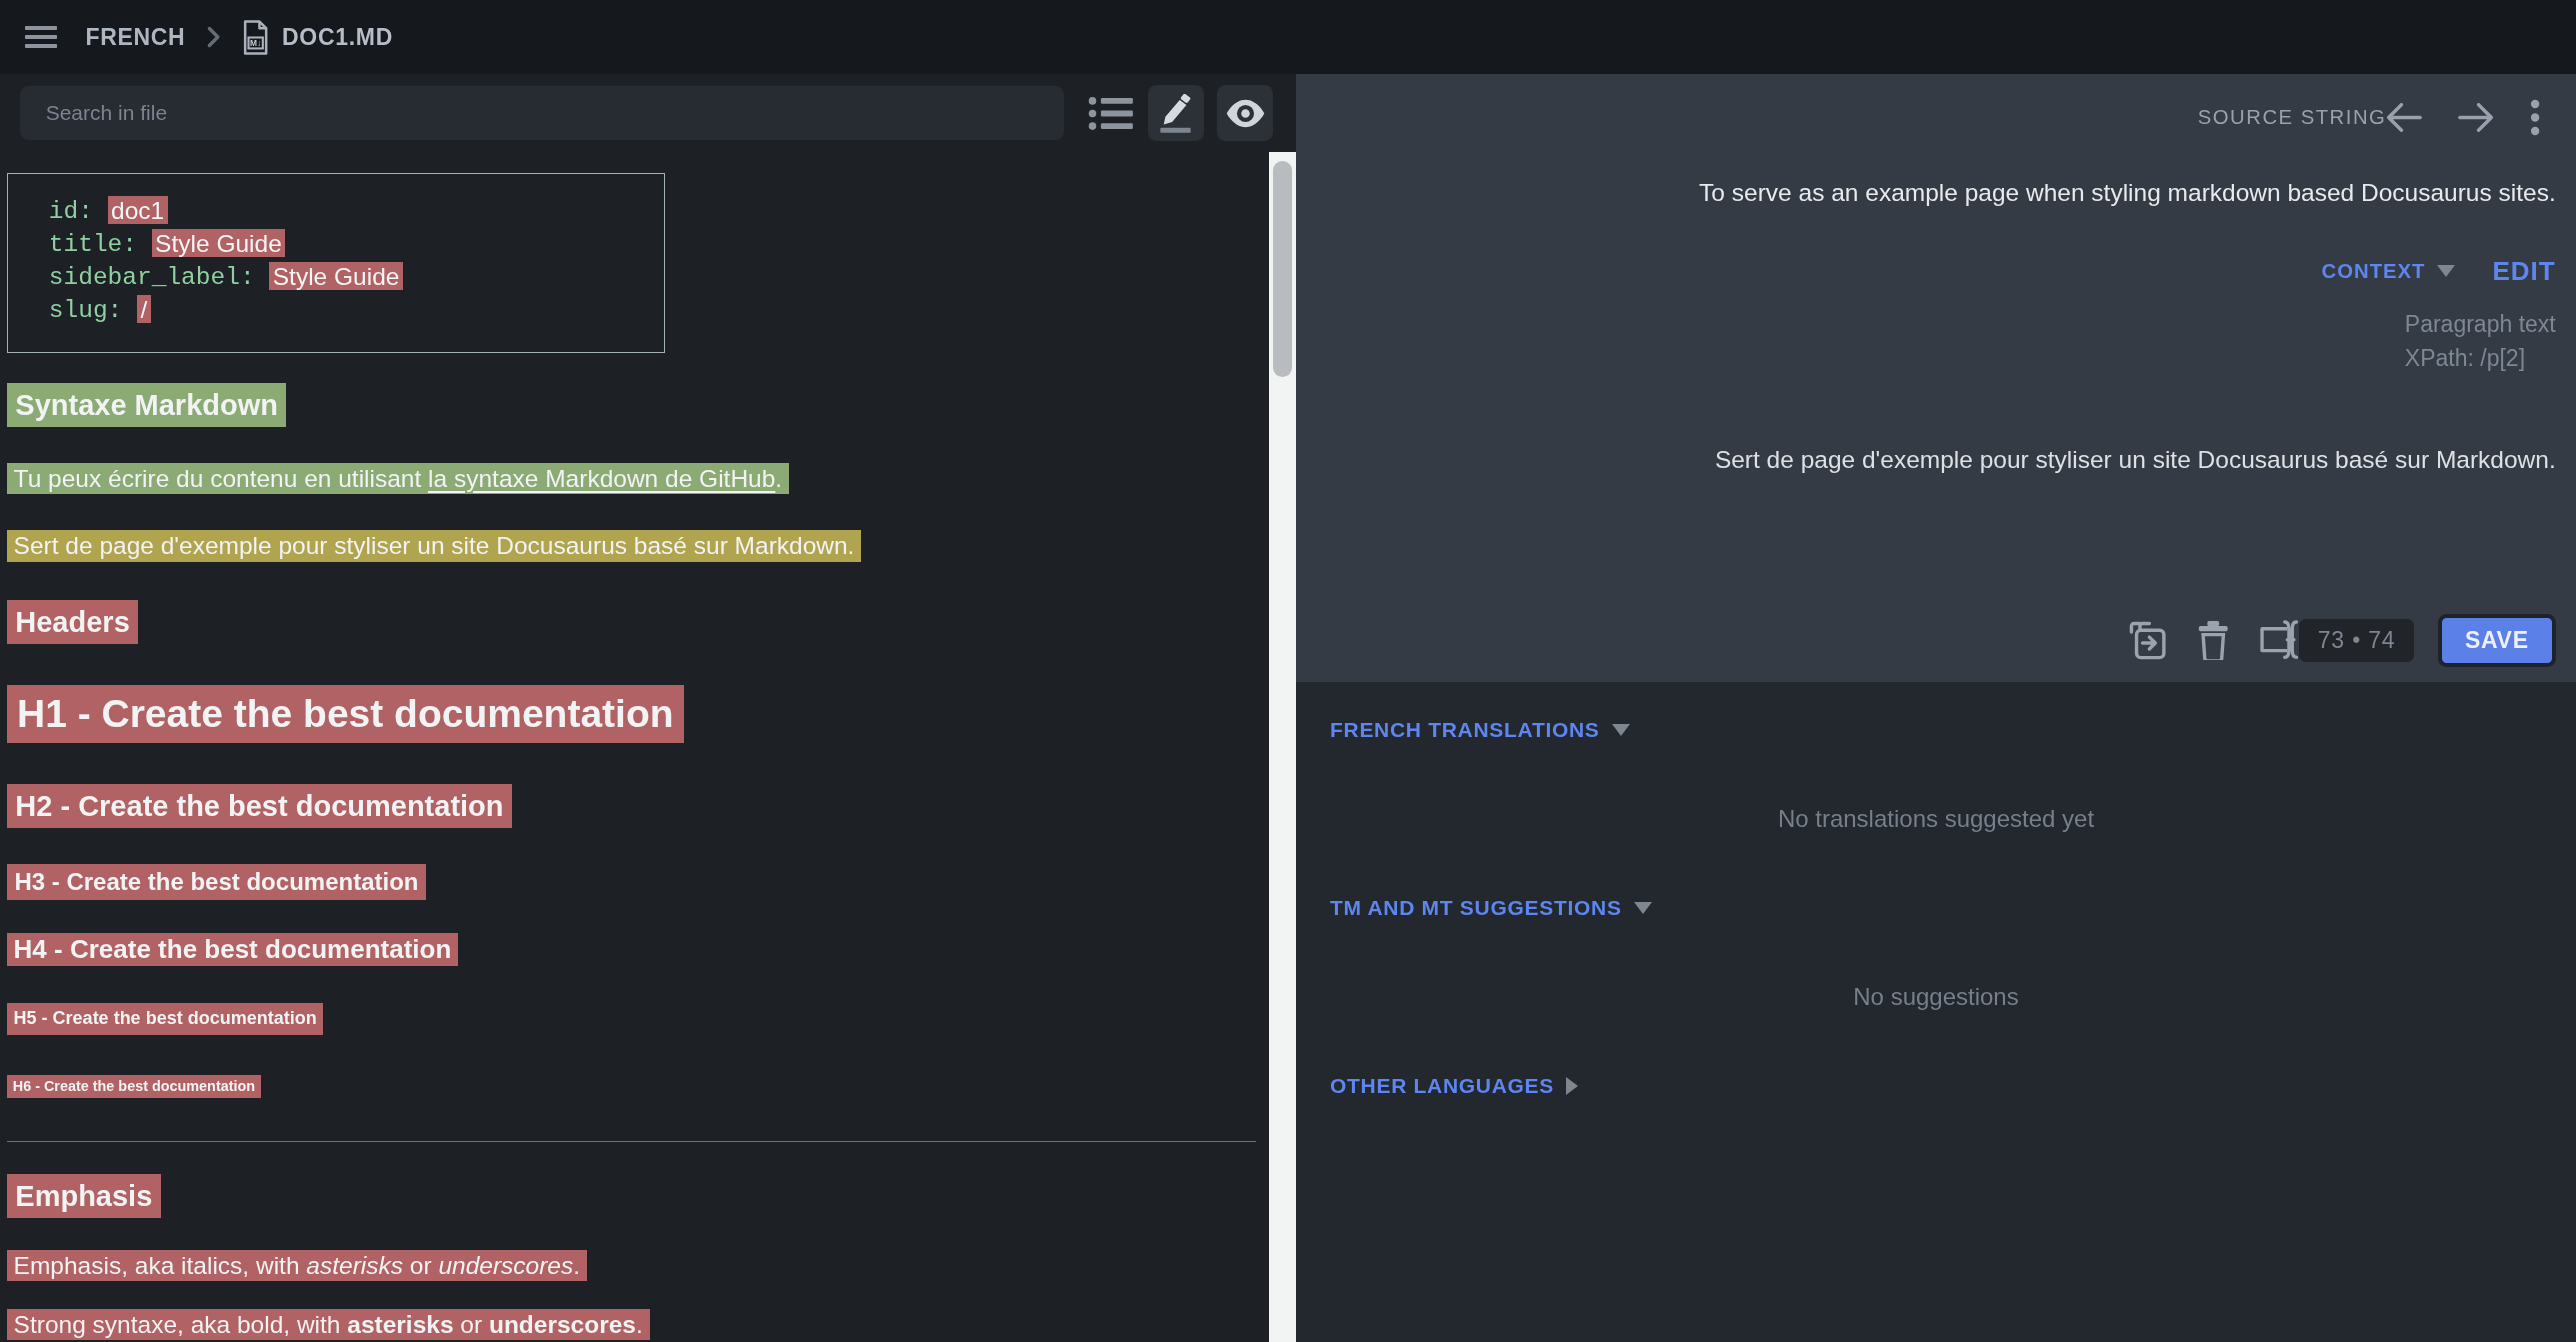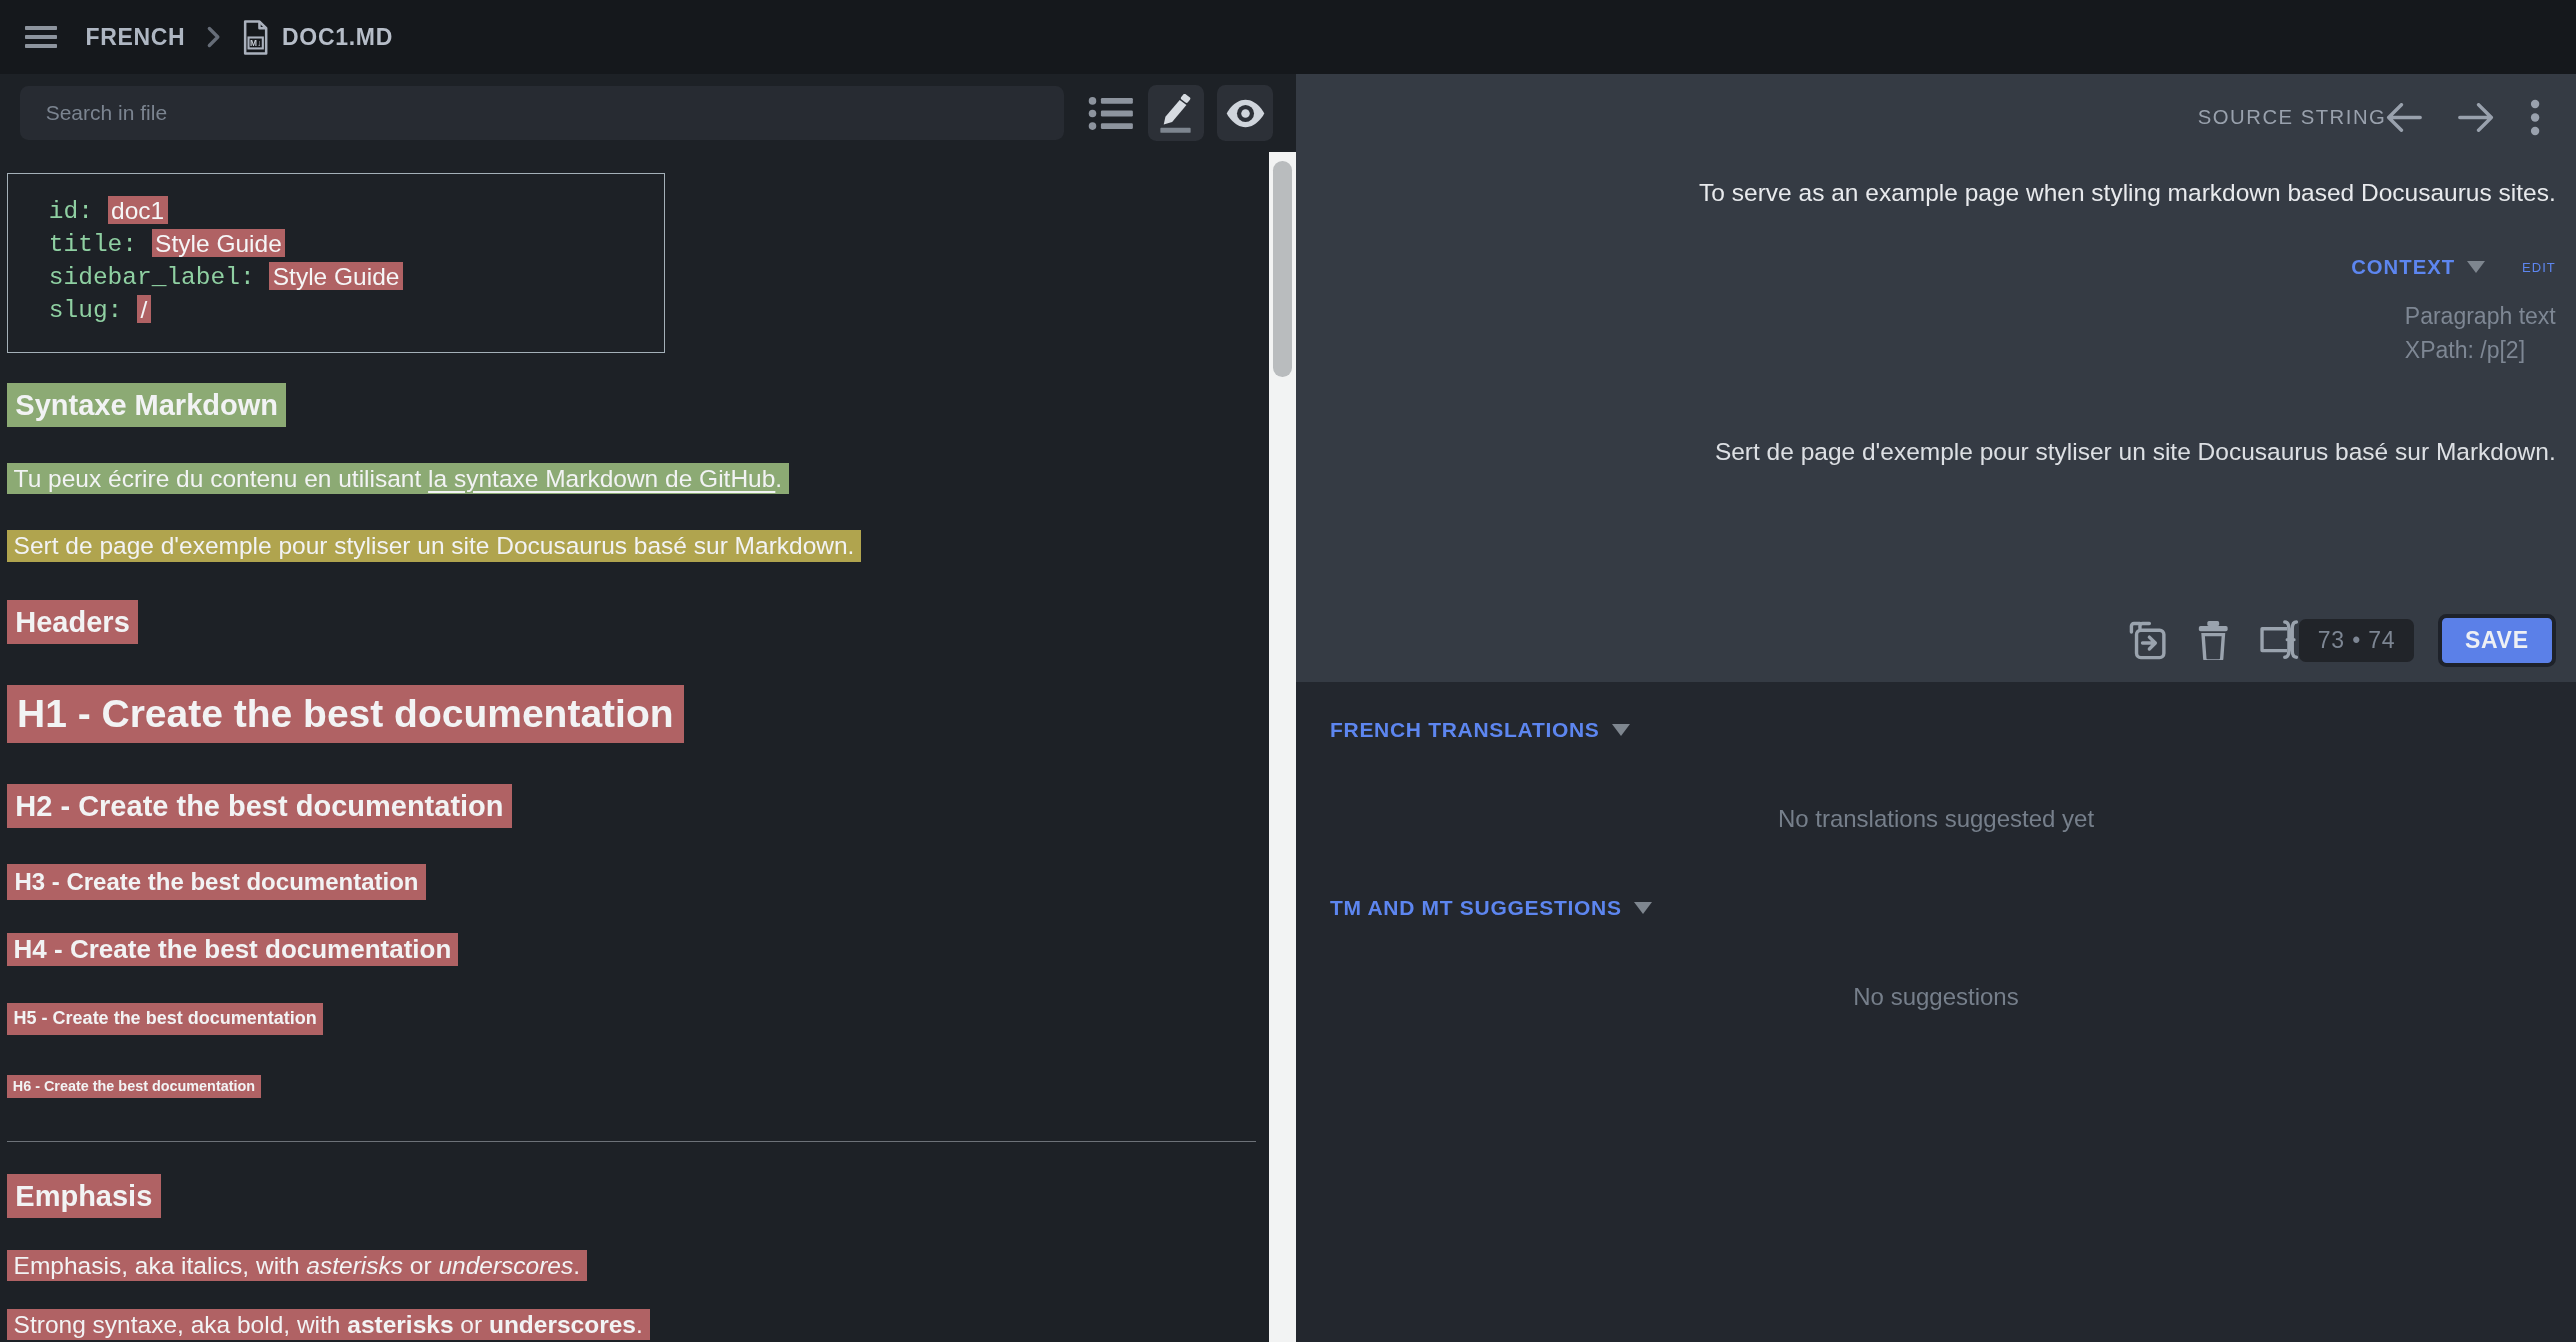--- a/index.html
+++ b/index.html
@@ -66,21 +66,21 @@
   .right{flex:1;background:var(--panel-bg);display:flex;flex-direction:column;min-width:0;}
   .card{height:608px;flex:none;background:var(--card-bg);padding:25.4px 20.3px 13.5px 34px;display:flex;flex-direction:column;align-items:flex-end;}
   .card-head{display:flex;align-items:center;}
   .card-head-label{color:#99a1ad;font-size:20.3px;letter-spacing:1.5px;font-weight:500;}
   .card-head-icons{margin-left:auto;display:flex;align-items:center;gap:36px;padding-right:15.2px;}
   .src-text{margin-top:42px;color:#e8eaed;font-size:24.5px;line-height:30.5px;}
   .ctx-row{margin-top:47px;display:flex;align-items:center;}
   .ctx-label{color:var(--accent-blue);font-size:20.3px;font-weight:bold;letter-spacing:1px;cursor:pointer;display:flex;align-items:center;}
   .tri-down{width:0;height:0;border-left:9.3px solid transparent;border-right:9.3px solid transparent;border-top:12px solid #7e868f;margin-left:12px;}
   .tri-right{width:0;height:0;border-top:9.3px solid transparent;border-bottom:9.3px solid transparent;border-left:12px solid #7e868f;margin-left:12px;}
-  .edit-label{color:var(--accent-blue);font-size:13px;font-weight:normal;letter-spacing:1px;margin-left:37px;cursor:pointer;}
+  .edit-label{color:var(--accent-blue);font-size:26px;font-weight:bold;letter-spacing:1px;margin-left:37px;cursor:pointer;}
   .ctx-lines{margin-top:20.3px;color:#7e8794;font-size:23px;line-height:34px;}
   .card-div{height:1.7px;background:#2a2f36;margin:36px -20.3px 0 -34px;flex:none;}
   .trans-area{flex:1;padding-top:32px;color:#dde0e4;font-size:24.5px;line-height:30.5px;cursor:text;}
   .trans-toolbar{flex:none;display:flex;align-items:center;height:56px;}
   .tt-icons{display:flex;align-items:center;gap:29px;}
   .tt-right{margin-left:auto;display:flex;align-items:center;}
   .counter{background:#212429;border-radius:6.8px;padding:7.6px 18.6px;color:#7d8693;font-size:23px;letter-spacing:0.8px;}
   .save-btn{margin-left:24px;background:var(--save-blue);border:4.2px solid #1e222a;border-radius:8.5px;
     color:#eef0f4;font-size:23px;font-weight:bold;letter-spacing:0.7px;padding:9.3px 23px;cursor:pointer;font-family:inherit;}
 
@@ -274,18 +274,22 @@
           <span class="tri-down"></span>
         </div>
         <div class="sec-empty">No translations suggested yet</div>
 
         <div class="sec-head">
           <span>TM AND MT SUGGESTIONS</span>
           <span class="tri-down"></span>
         </div>
         <div class="sec-empty">No suggestions</div>
 
+        <div class="sec-head">
+          <span>OTHER LANGUAGES</span>
+          <span class="tri-right"></span>
+        </div>
       </div>
 
     </div>
   </div>
 </div>
 
 
 </body></html>

